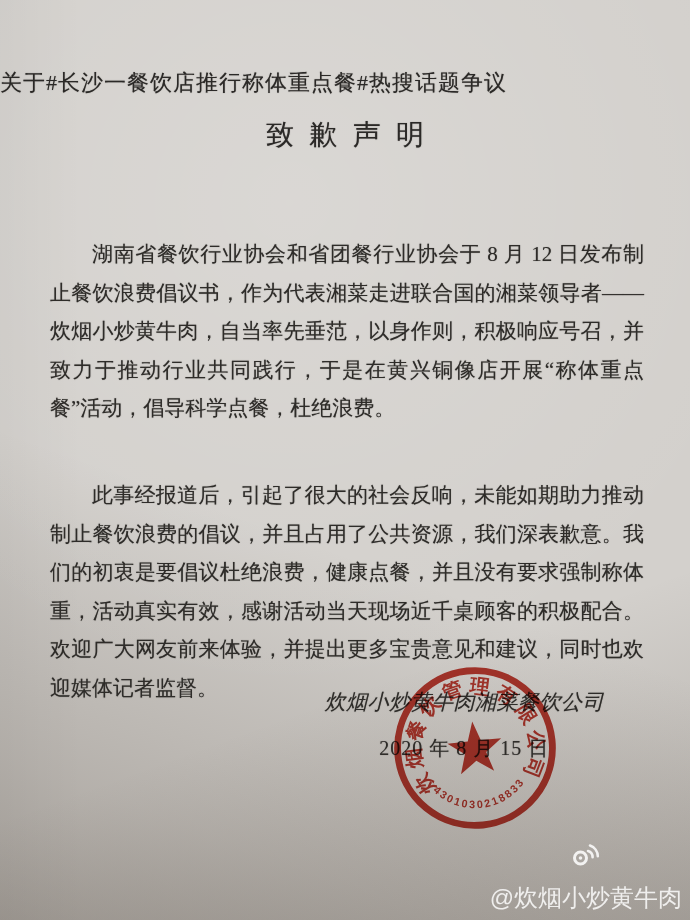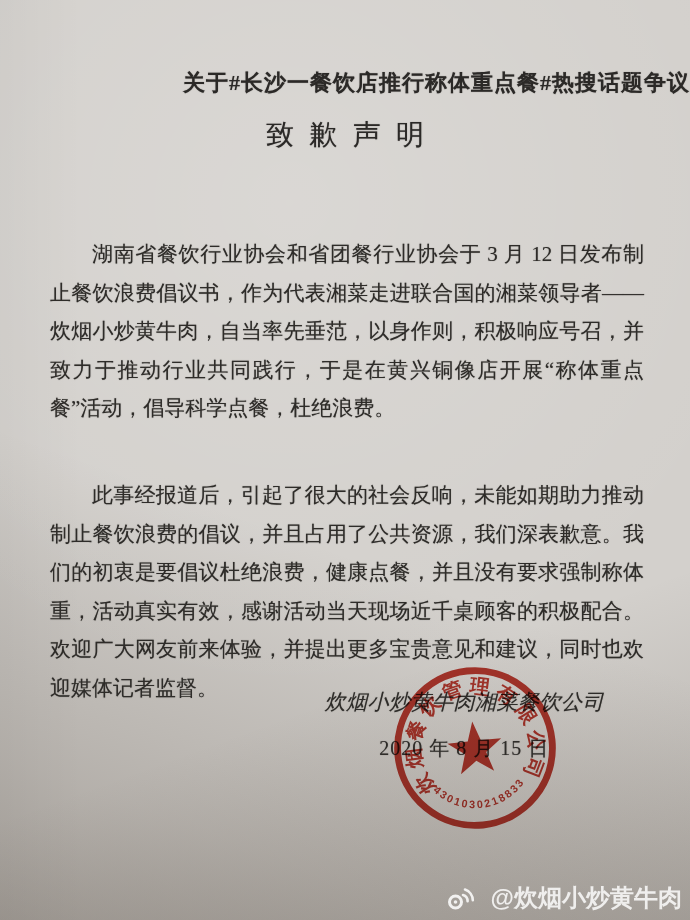--- a/index.html
+++ b/index.html
@@ -11,21 +11,21 @@
     position:relative;width:690px;height:920px;
     background:
       radial-gradient(120% 90% at 42% 22%, rgba(255,255,255,0.16), rgba(255,255,255,0) 60%),
       linear-gradient(200deg, rgba(0,0,0,0) 58%, rgba(62,52,42,0.20) 86%, rgba(60,50,40,0.32) 100%),
       linear-gradient(160deg, rgba(0,0,0,0) 70%, rgba(62,52,42,0.22) 100%),
       linear-gradient(90deg, rgba(0,0,0,0.03) 0%, rgba(0,0,0,0) 12%),
       #d3d0cc;
   }
   .topic-line{
     position:absolute;top:68px;left:0;width:100%;
-    text-align:right;font-size:22px;font-weight:700;
+    text-align:left;font-size:22px;font-weight:400;
     color:#2b2927;letter-spacing:1px;
     text-shadow:0 0 1px rgba(43,41,39,0.55);
   }
   .doc-title{
     position:absolute;top:116px;left:0;width:100%;
     text-align:center;font-size:28px;font-weight:400;
     letter-spacing:0.55em;text-indent:0.55em;
     color:#2b2927;text-shadow:0 0 1px rgba(43,41,39,0.55);
   }
   .para{
@@ -48,35 +48,36 @@
     mix-blend-mode:multiply;opacity:0.95;
     transform:rotate(-6deg);
   }
   .seal svg{width:100%;height:100%;}
   .seal-arc-text{font-family:"Liberation Serif","DejaVu Serif",serif;font-weight:700;}
   .seal-number{font-family:"Liberation Sans","DejaVu Sans",sans-serif;font-weight:700;}
   .watermark{
     position:absolute;right:8px;bottom:6px;
     display:flex;align-items:center;gap:14px;
     font-family:"Liberation Sans","DejaVu Sans",sans-serif;
-    font-size:24px;font-weight:700;
+    font-size:24px;font-weight:400;
     color:rgba(255,255,255,0.82);
+    flex-direction:column;
   }
   .watermark svg{display:block;}
 </style>
 </head>
 <body>
 
 <div class="photo">
 
   <div class="topic-line">关于#长沙一餐饮店推行称体重点餐#热搜话题争议</div>
 
   <div class="doc-title">致歉声明</div>
 
-  <p class="para para-1">湖南省餐饮行业协会和省团餐行业协会于 3 月 12 日发布制止餐饮浪费倡议书，作为代表湘菜走进联合国的湘菜领导者——炊烟小炒黄牛肉，自当率先垂范，以身作则，积极响应号召，并致力于推动行业共同践行，于是在黄兴铜像店开展“称体重点餐”活动，倡导科学点餐，杜绝浪费。</p>
+  <p class="para para-1">湖南省餐饮行业协会和省团餐行业协会于 8 月 12 日发布制止餐饮浪费倡议书，作为代表湘菜走进联合国的湘菜领导者——炊烟小炒黄牛肉，自当率先垂范，以身作则，积极响应号召，并致力于推动行业共同践行，于是在黄兴铜像店开展“称体重点餐”活动，倡导科学点餐，杜绝浪费。</p>
 
   <p class="para para-2">此事经报道后，引起了很大的社会反响，未能如期助力推动制止餐饮浪费的倡议，并且占用了公共资源，我们深表歉意。我们的初衷是要倡议杜绝浪费，健康点餐，并且没有要求强制称体重，活动真实有效，感谢活动当天现场近千桌顾客的积极配合。欢迎广大网友前来体验，并提出更多宝贵意见和建议，同时也欢迎媒体记者监督。</p>
 
   <div class="sig-block">
     <div class="sig-line">炊烟小炒黄牛肉湘菜餐饮公司</div>
     <div class="date-line">2020 年 8 月 15 日</div>
   </div>
 
   <div class="seal">
     <svg viewBox="0 0 200 200" xmlns="http://www.w3.org/2000/svg" xmlns:xlink="http://www.w3.org/1999/xlink">

